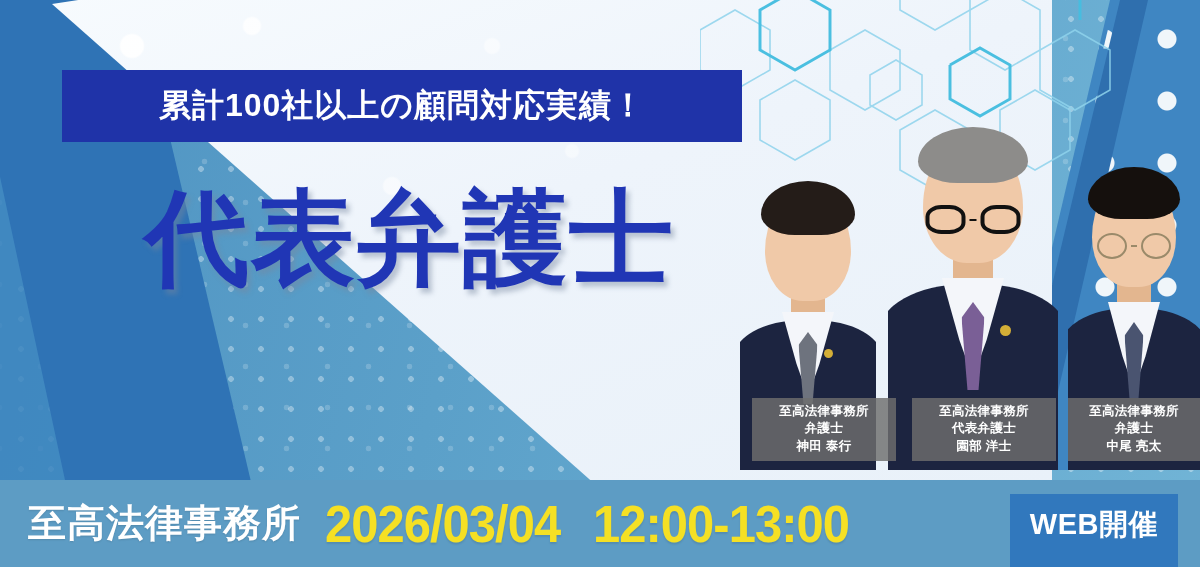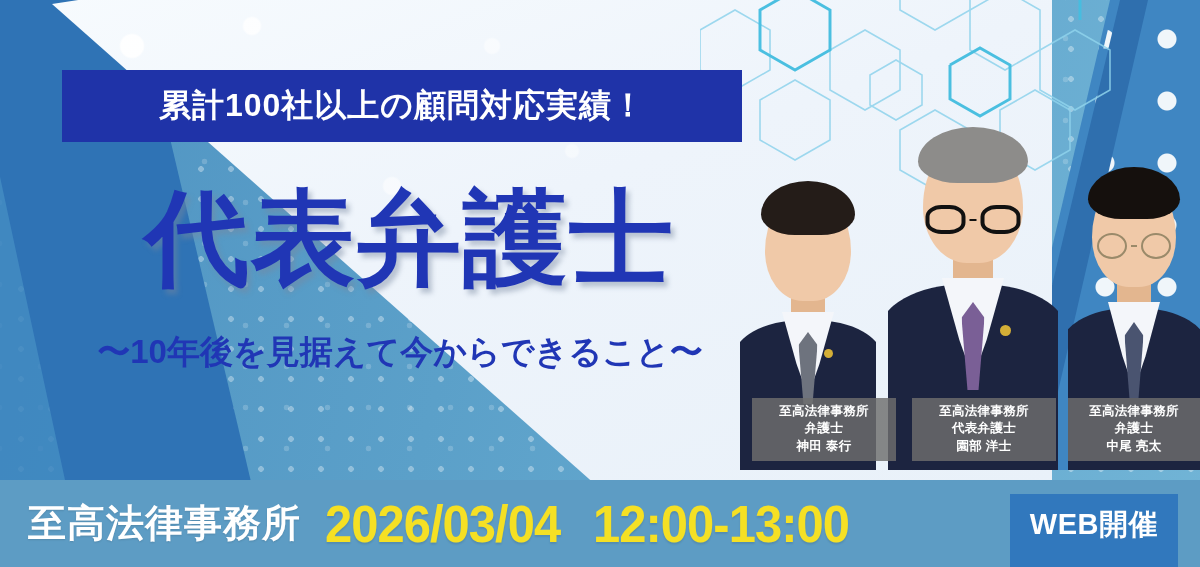--- a/index.html
+++ b/index.html
@@ -149,21 +149,20 @@
         <polyline points="250,95 280,78 310,95 310,129 280,146 250,129 250,95"></polyline>
       </g>
     </svg>
   </div>
 
   <div class="banner">
     <span>累計100社以上の顧問対応実績！</span>
   </div>
 
   <div class="title">代表弁護士</div>
-  <div class="subtitle">〜10年後を見据えて今からできること〜</div>
 
   <div class="speakers">
 
     <div class="person p1">
       <div class="neck" style="width:34px;height:50px;top:150px;"></div>
       <div class="body-sh" style="width:150px;height:150px;"></div>
       <div class="shirt" style="width:52px;height:84px;bottom:74px;"></div>
       <div class="tie" style="width:19px;height:72px;bottom:66px;background:#6e737e;"></div>
       <div class="head" style="width:86px;height:110px;top:56px;"></div>
       <div class="hair" style="width:94px;height:54px;top:46px;background:#241c18;"></div>

